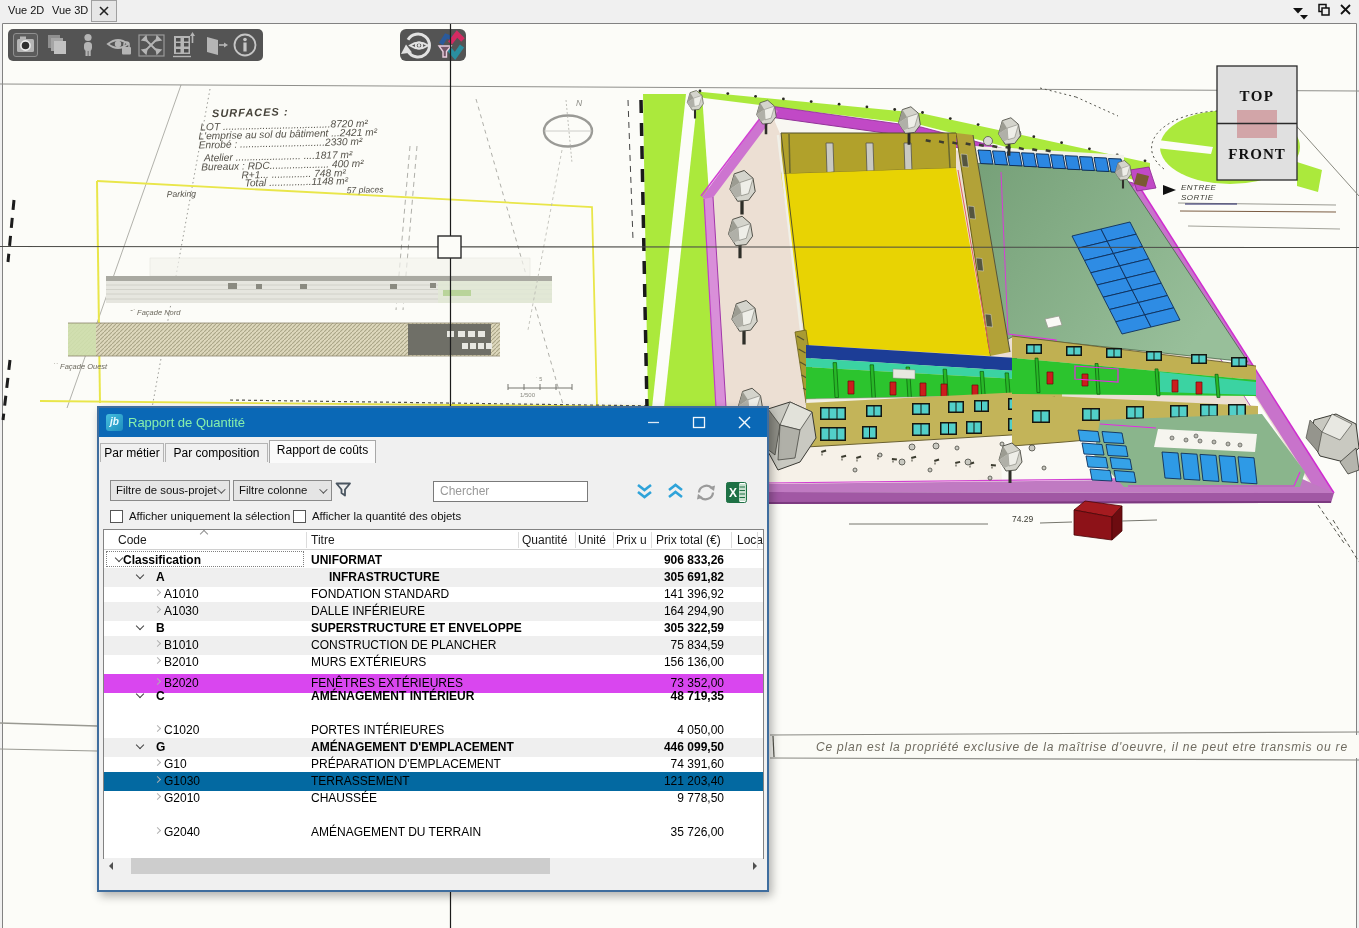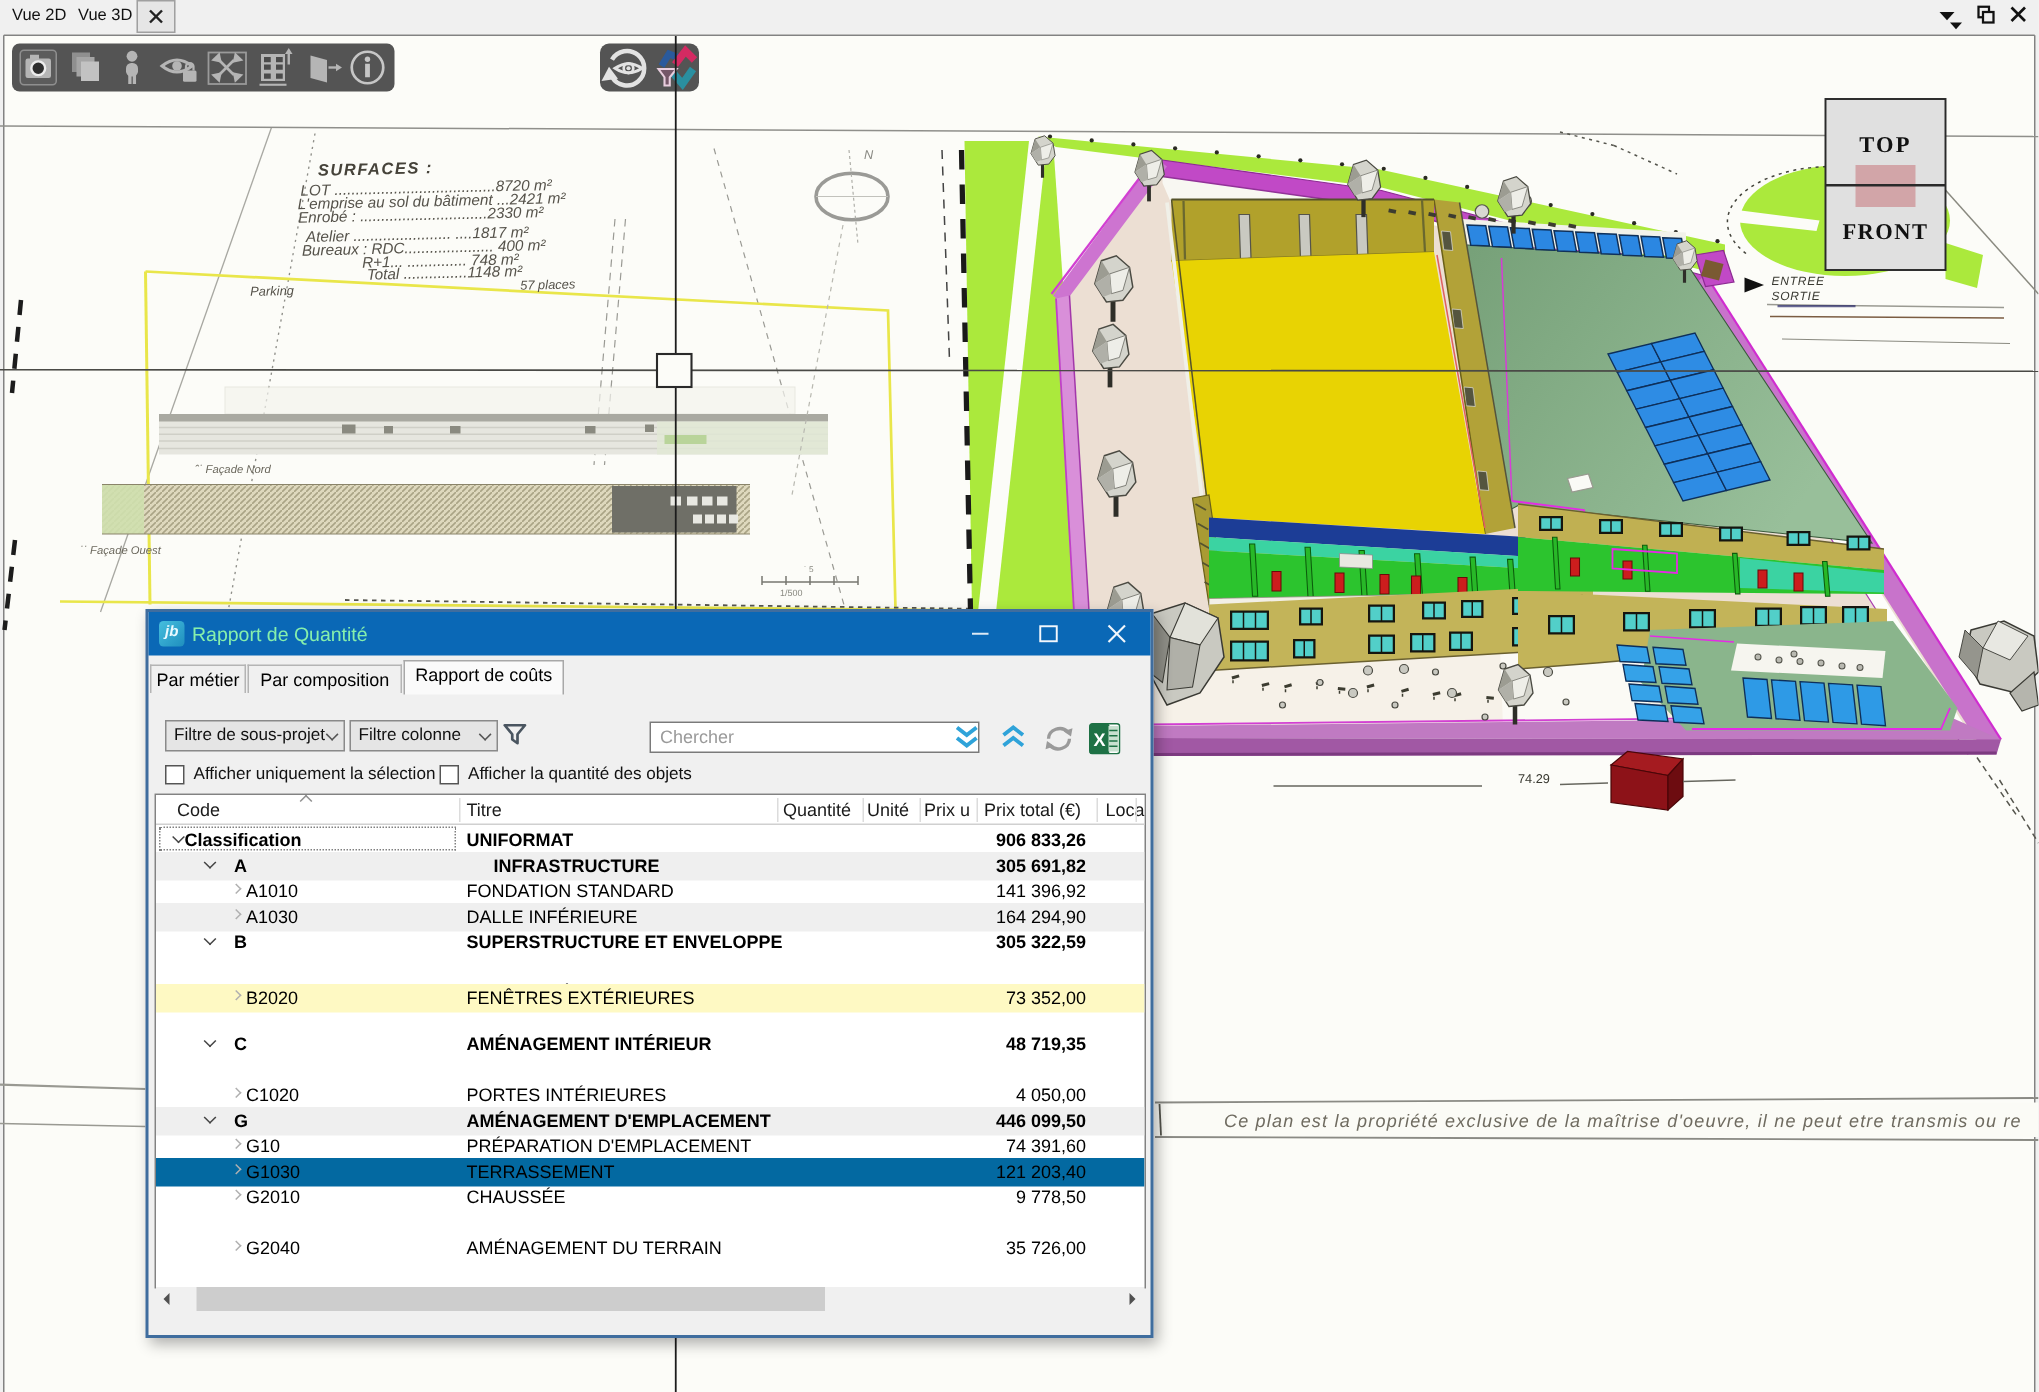--- a/index.html
+++ b/index.html
@@ -8,21 +8,21 @@
 #xtab{position:absolute;left:91px;top:0;width:26px;height:22px;background:#e6e6e6;border:1px solid #a0a0a0}
 #dlg{position:absolute;left:97px;top:406px;width:672px;height:486px;background:#f0f0f0;border:2px solid #3f6d9e;box-shadow:3px 4px 9px rgba(0,0,0,0.3);font-size:12px}
 #dtitle{position:absolute;left:0;top:0;width:668px;height:29px;background:#0a68b6}
 #jb{position:absolute;left:7px;top:6px;width:17px;height:17px;background:linear-gradient(135deg,#45bede,#1f8fbe);border-radius:3px;color:#eafaff;font-size:10px;font-style:italic;font-weight:bold;text-align:center;line-height:16px}
 #dtxt{position:absolute;left:29px;top:7px;color:#86efac;font-size:13px}
 #dbtns{position:absolute;right:2px;top:0}
 .dtab{position:absolute;top:35px;height:19px;background:#f0f0f0;border:1px solid #b4b4b4;border-bottom:none;text-align:center;line-height:18px;font-size:12px}
 #dtabact{left:170px;top:32px;width:107px;height:23px;background:#fafafa;border:1px solid #a8a8a8;border-bottom:none;z-index:2}
 .combo{position:absolute;top:72px;height:21px;background:#e5e5e5;border:1px solid #8a8a8a;line-height:19px;padding-left:5px;color:#111;font-size:11.4px}
 .combo i{position:absolute;right:6px;top:7px;width:6px;height:6px;border:solid #555;border-width:0 1.4px 1.4px 0;transform:rotate(45deg) translateY(-2px)}
-#search{position:absolute;left:334px;top:73px;width:220px;height:21px;background:#fff;border:1px solid #7a7a7a;color:#9a9a9a;line-height:19px;padding-left:6px}
+#search{position:absolute;left:334px;top:73px;width:155px;height:21px;background:#fff;border:1px solid #7a7a7a;color:#9a9a9a;line-height:19px;padding-left:6px}
 .ic{position:absolute;top:74px}
 .chk{position:absolute;top:102px;width:13px;height:13px;background:#fff;border:1px solid #555}
 .chkl{position:absolute;top:102px;color:#111;font-size:11.4px}
 #tbl{position:absolute;left:4px;top:121px;width:661px;height:330px;background:#fff;border:1px solid #828282;overflow:hidden}
 #thead{position:absolute;left:0;top:0;width:659px;height:20px;background:#fff;border-bottom:1px solid #d0d0d0}
 #thead span{position:absolute;top:3px;color:#1a1a1a;font-weight:normal}
 #thead b{position:absolute;top:2px;width:1px;height:16px;background:#dcdcdc}
 #thead span+span{border-left:0}
 .sort{position:absolute;left:97px;top:1px;width:6px;height:6px;border:solid #909090;border-width:1.4px 0 0 1.4px;transform:rotate(45deg)}
 .row{position:absolute;left:0;width:659px;height:19px}
@@ -631,27 +631,33 @@
         <span class="" style="left:60px">A1030</span>
         <span class="" style="left:207px">DALLE INFÉRIEURE</span>
         <span class="val ">164 294,90</span>
       </div>
 <div class="row" style="top:89px">
         <i class="cv" style="left:33px"></i>
         <span class="b" style="left:52px">B</span>
         <span class="b" style="left:207px">SUPERSTRUCTURE ET ENVELOPPE</span>
         <span class="val b">305 322,59</span>
       </div>
+<div class="row" style="top:106px;background:#efefef">
+        <i class="cr" style="left:51px"></i>
+        <span class="" style="left:60px">B1010</span>
+        <span class="" style="left:207px">CONSTRUCTION DE PLANCHER</span>
+        <span class="val ">75 834,59</span>
+      </div>
 <div class="row" style="top:123px">
         <i class="cr" style="left:51px"></i>
         <span class="" style="left:60px">B2010</span>
         <span class="" style="left:207px">MURS EXTÉRIEURS</span>
         <span class="val ">156 136,00</span>
       </div>
-<div class="row" style="top:126px;background:#fef9c3">
+<div class="row" style="top:144px;background:#d946ef">
         <i class="cr" style="left:51px"></i>
         <span class="" style="left:60px">B2020</span>
         <span class="" style="left:207px">FENÊTRES EXTÉRIEURES</span>
         <span class="val ">73 352,00</span>
       </div>
 <div class="row" style="top:157px">
         <i class="cv" style="left:33px"></i>
         <span class="b" style="left:52px">C</span>
         <span class="b" style="left:207px">AMÉNAGEMENT INTÉRIEUR</span>
         <span class="val b">48 719,35</span>

